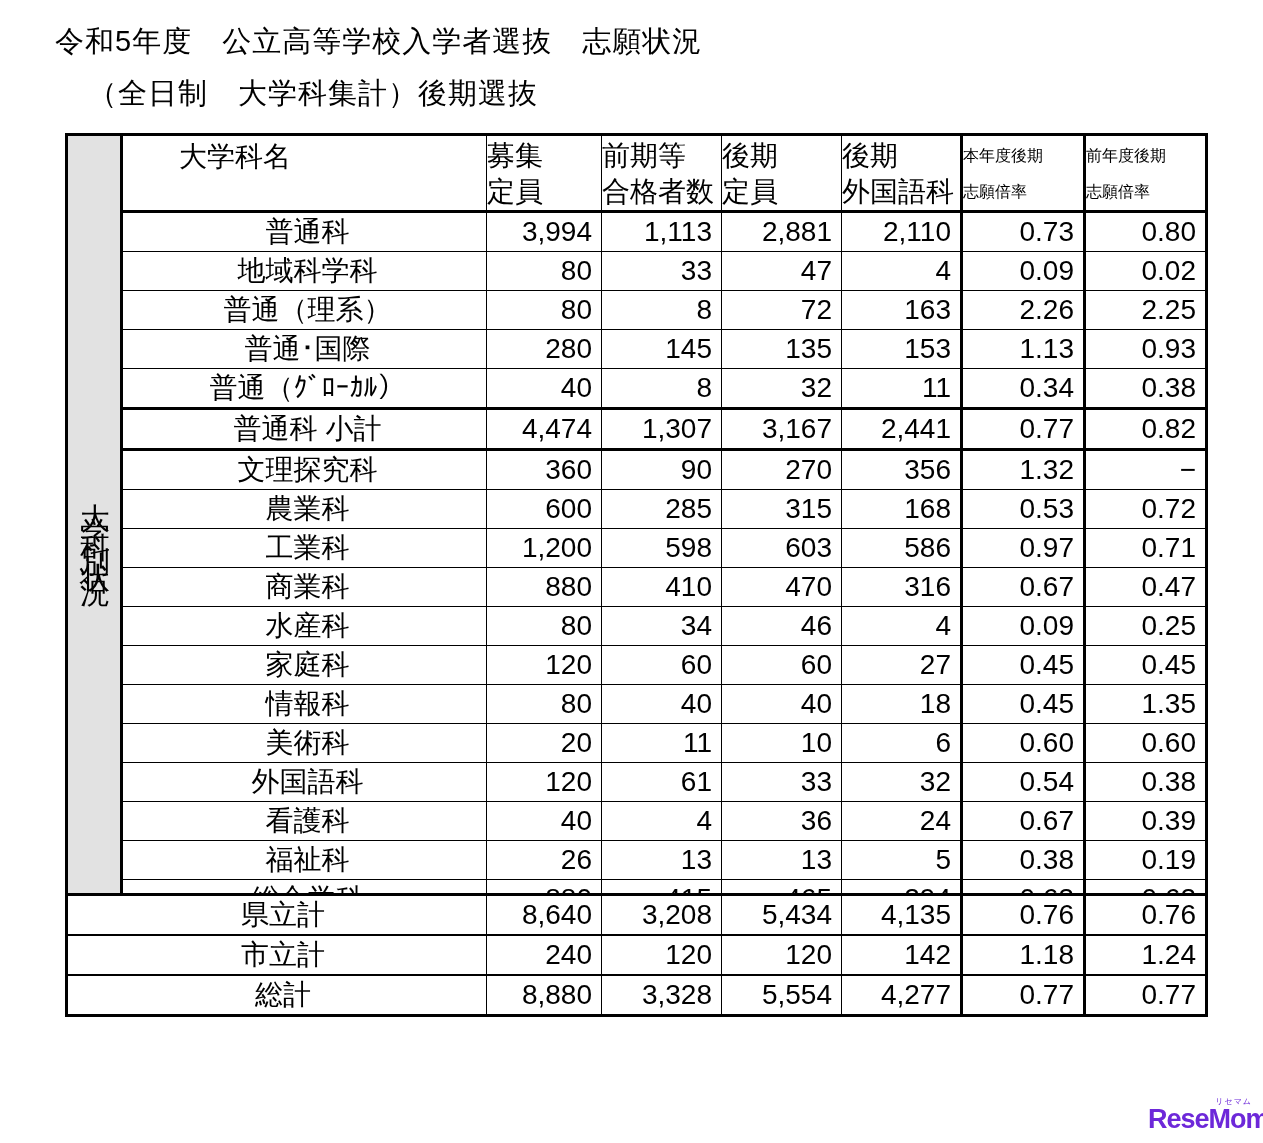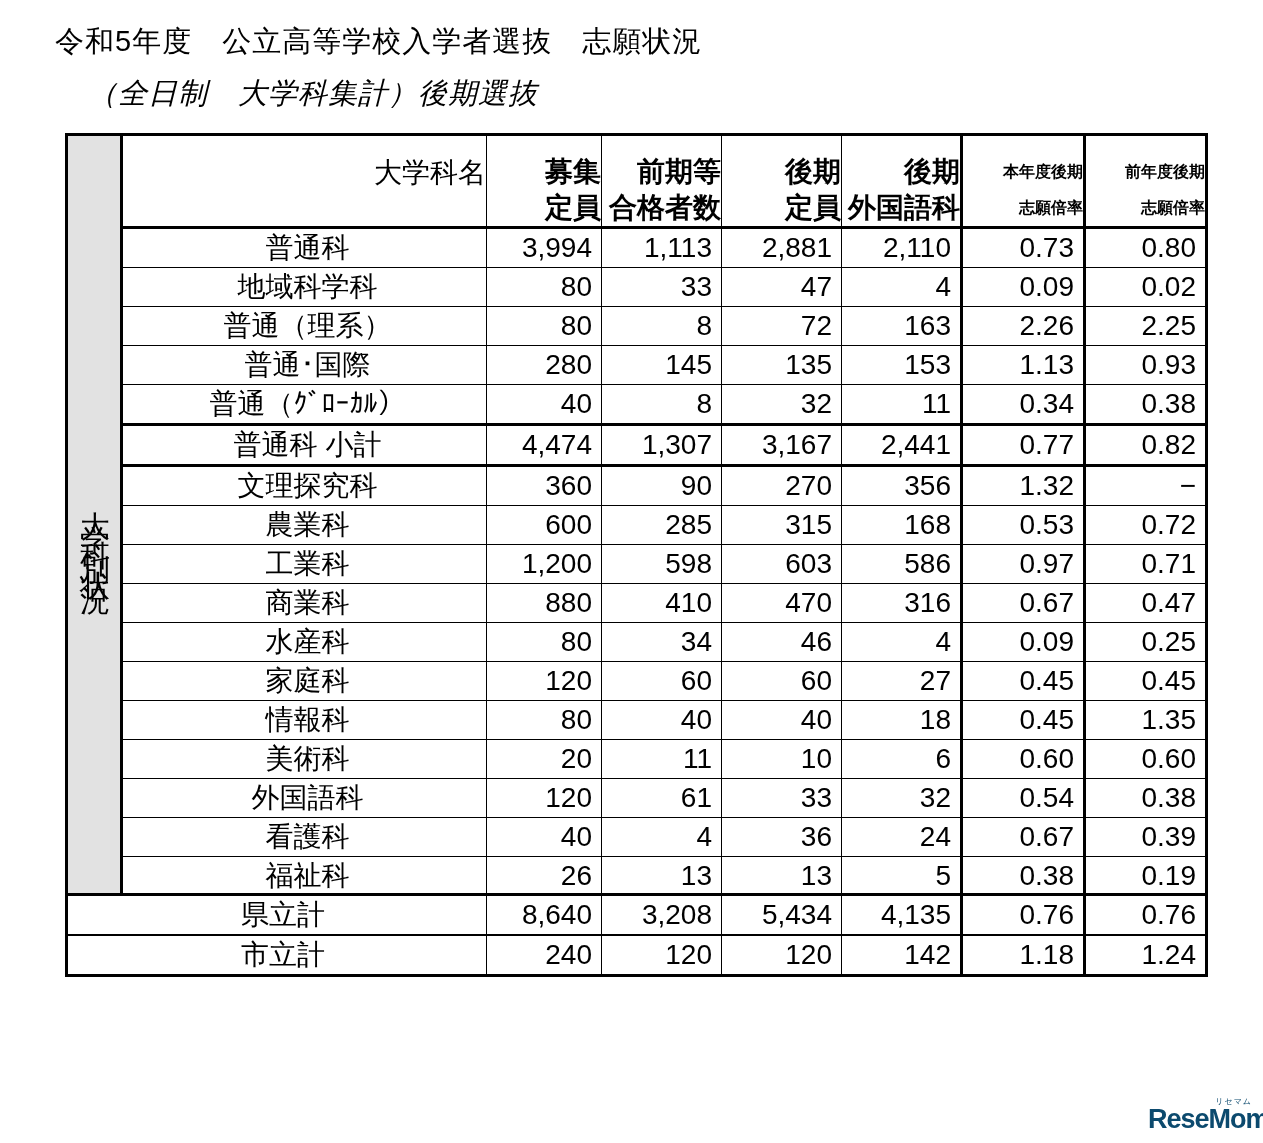--- a/index.html
+++ b/index.html
@@ -11,37 +11,37 @@
     color: #000;
   }
   .page { position: relative; width: 1263px; height: 1143px; overflow: hidden; background: #fff; }
 
   .title {
     position: absolute; left: 55px; top: 22px;
     font-size: 29px; letter-spacing: 1px; white-space: nowrap; text-align: right;
   }
   .subtitle {
     position: absolute; left: 88px; top: 74px;
-    font-size: 29px; letter-spacing: 1px; white-space: nowrap; font-style: italic;
+    font-size: 29px; letter-spacing: 1px; white-space: nowrap;
   }
 
   table { border-collapse: collapse; table-layout: fixed; position: absolute; background: #fff; }
   td { border: 1.5px solid #000; padding: 0; overflow: hidden; white-space: nowrap; }
 
   table.main  { left: 65px; top: 133px; width: 1140px; border: 3.5px solid #000; }
   table.summary { left: 65px; top: 893px; width: 1140px; border: 3.5px solid #000; }
 
   .main td { height: 37px; font-size: 28px; }
 
   
   .header-row td.h {
-    height: 77px; vertical-align: top; text-align: right;
-    border-bottom: 3.5px solid #000; padding-top: 18px;
-  }
-  .hl { line-height: 36px; height: 36px; font-weight: bold; }
+    height: 77px; vertical-align: top; text-align: left;
+    border-bottom: 3.5px solid #000; padding-top: 2px;
+  }
+  .hl { line-height: 36px; height: 36px; }
   td.h.small { font-size: 16px; }
   td.name-h {
     text-align: left; padding-left: 56px; line-height: 38px; font-size: 28px;
   }
 
   
   td.side {
     background: #e2e2e2;
     border-right: 3.5px solid #000;
     text-align: center; vertical-align: middle;
@@ -56,21 +56,21 @@
   td.num  { text-align: right; padding-right: 9px; }
   td.thickl { border-left: 3.5px solid #000; }
   tr.subtotal td { border-top: 3.5px solid #000; border-bottom: 3.5px solid #000; margin-top: 39px; }
 
   
   .summary td { height: 38px; font-size: 28px; border-width: 2.5px 1.5px; }
   .summary td.name { padding-left: 12px; font-family: Liberation Serif, serif; }
   .summary td.thickl { border-left: 3.5px solid #000; }
 
   
-  .logo { position: absolute; left: 1148px; top: 1096px; width: 112px; height: 42px; color: #0c4a6e; }
+  .logo { position: absolute; left: 1148px; top: 1096px; width: 112px; height: 42px; color: #6d28d9; }
   .logo-text {
     position: absolute; left: 0; top: 8px;
     font-weight: bold; font-size: 27px; letter-spacing: -1px;
     font-family: "Liberation Sans", sans-serif;
   }
   .logo-ruby {
     position: absolute; right: 8px; top: 0;
     font-size: 8px; letter-spacing: 1px;
   }
 </style>
@@ -311,20 +311,29 @@
         </tr>
         <tr>
           <td class="name">市立計</td>
           <td class="num">240</td>
           <td class="num">120</td>
           <td class="num">120</td>
           <td class="num">142</td>
           <td class="num thickl">1.18</td>
           <td class="num thickl">1.24</td>
         </tr>
+        <tr>
+          <td class="name">総計</td>
+          <td class="num">8,880</td>
+          <td class="num">3,328</td>
+          <td class="num">5,554</td>
+          <td class="num">4,277</td>
+          <td class="num thickl">0.77</td>
+          <td class="num thickl">0.77</td>
+        </tr>
       </tbody>
   </table>
 
   <div class="logo">
     <span class="logo-ruby">リセマム</span>
     <span class="logo-text">ReseMom.</span>
   </div>
 
 </div>
 

